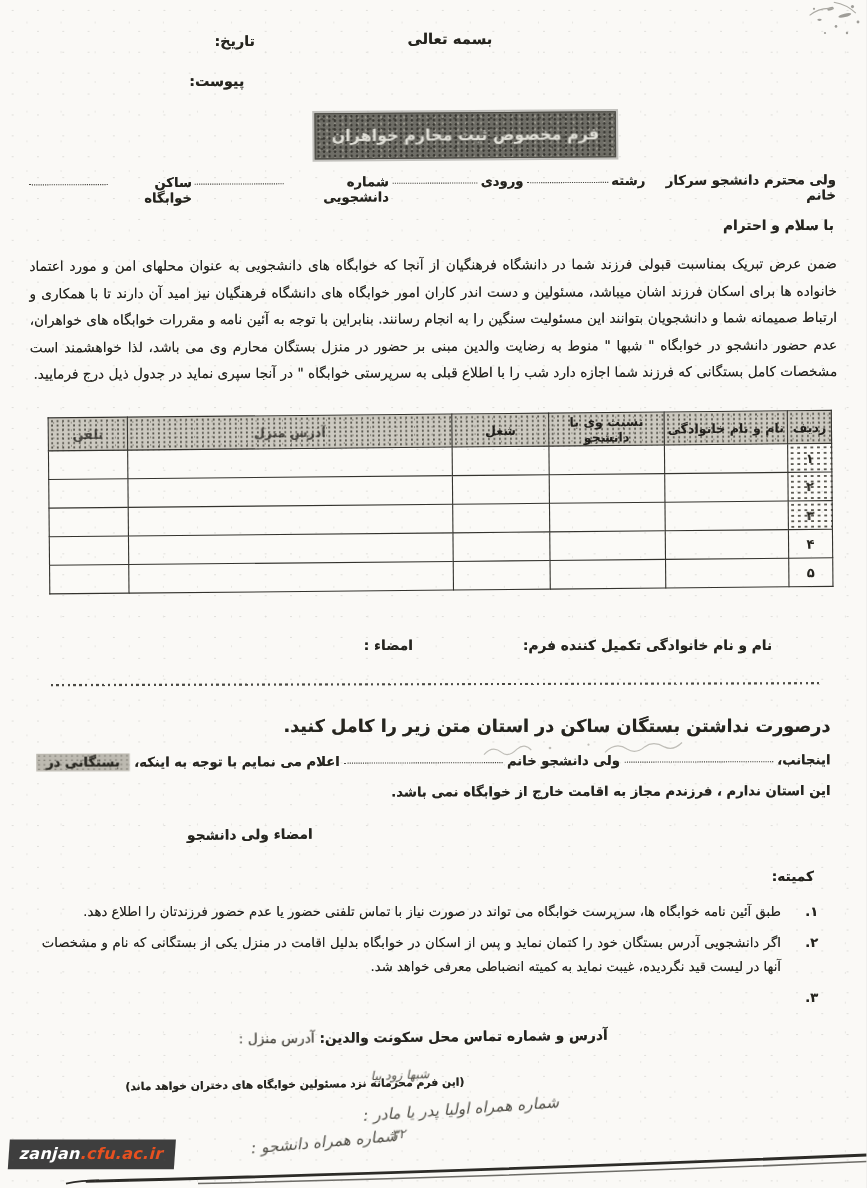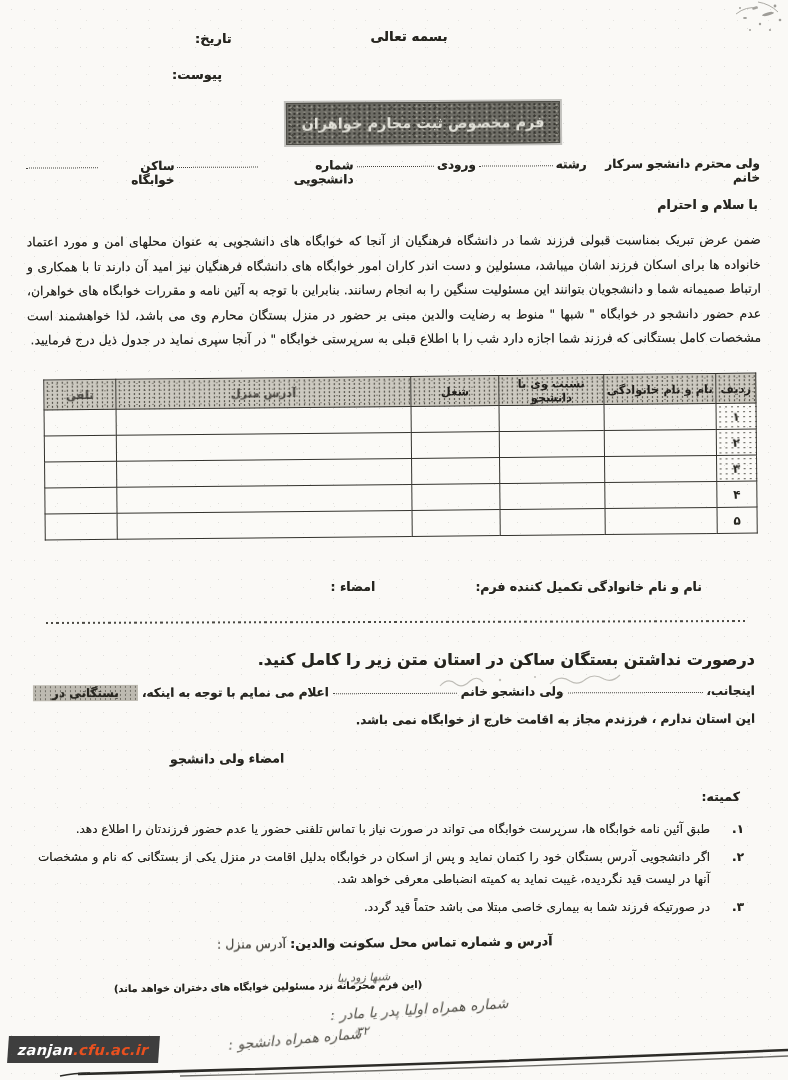--- a/index.html
+++ b/index.html
@@ -89,21 +89,21 @@
 
   .complete-note{top:650px;right:33px;font-size:16px;}
 
   .decl{top:684px;right:33px;left:33px;font-size:12px;transform:rotate(-.2deg);}
   .decl-line1{display:flex;align-items:baseline;gap:4px;}
   .decl-line1 .dots{transform:translateY(-2px);}
   .decl-line2{margin-top:9px;line-height:22px;}
   .smudge{
     background-color:#bdbab1;
     background-image:radial-gradient(#716f66 .9px,transparent 1.1px);
-    background-size:5px 4px;padding:1px 19px;filter:blur(.25px);
+    background-size:5px 4px;padding:1px 9px;filter:blur(.25px);
   }
 
   .guardian-sign{top:751px;left:170px;font-size:12.5px;transform:rotate(-.5deg);}
 
   .notes-title{top:789px;right:48px;font-size:12.5px;}
   .notes{top:818px;right:44px;left:38px;font-size:12px;}
   .note-row{display:flex;gap:20px;margin-bottom:6px;line-height:22px;text-align:justify;}
   .note-num{font-weight:bold;flex:0 0 14px;}
 
   .address-line{top:935px;right:236px;font-size:12.5px;white-space:nowrap;transform:rotate(-.6deg);}
@@ -275,21 +275,20 @@
     <div class="note-row">
       <span class="note-num">۱.</span>
       <span>طبق آئین نامه خوابگاه ها، سرپرست خوابگاه می تواند در صورت نیاز با تماس تلفنی حضور یا عدم حضور فرزندتان را اطلاع دهد.</span>
     </div>
     <div class="note-row">
       <span class="note-num">۲.</span>
       <span>اگر دانشجویی آدرس بستگان خود را کتمان نماید و پس از اسکان در خوابگاه بدلیل اقامت در منزل یکی از بستگانی که نام و مشخصات آنها در لیست قید نگردیده، غیبت نماید به کمیته انضباطی معرفی خواهد شد.</span>
     </div>
     <div class="note-row">
       <span class="note-num">۳.</span>
-      <span>در صورتیکه فرزند شما به بیماری خاصی مبتلا می باشد حتماً قید گردد.</span>
     </div>
   </div>
 
   <div class="abs address-line ink b">
     <span>آدرس و شماره تماس محل سکونت والدین:</span>
     <span class="hw-tail">آدرس منزل :</span>
   </div>
 
   <div class="abs tiny-hw hw">شبها زود بیا</div>
   <div class="abs confidential ink">(این فرم محرمانه نزد مسئولین خوابگاه های دختران خواهد ماند)</div>

